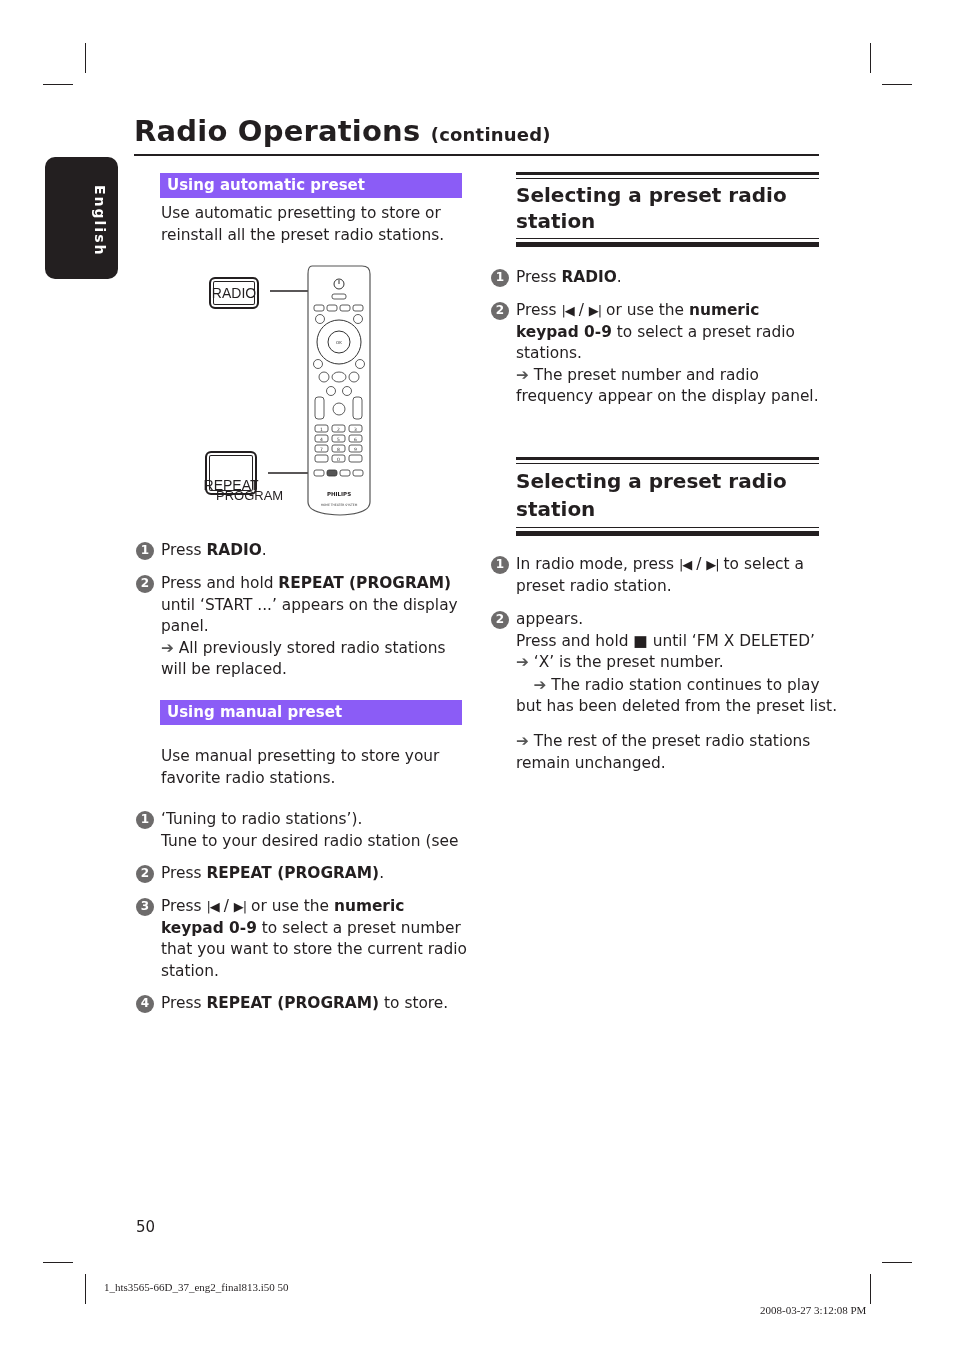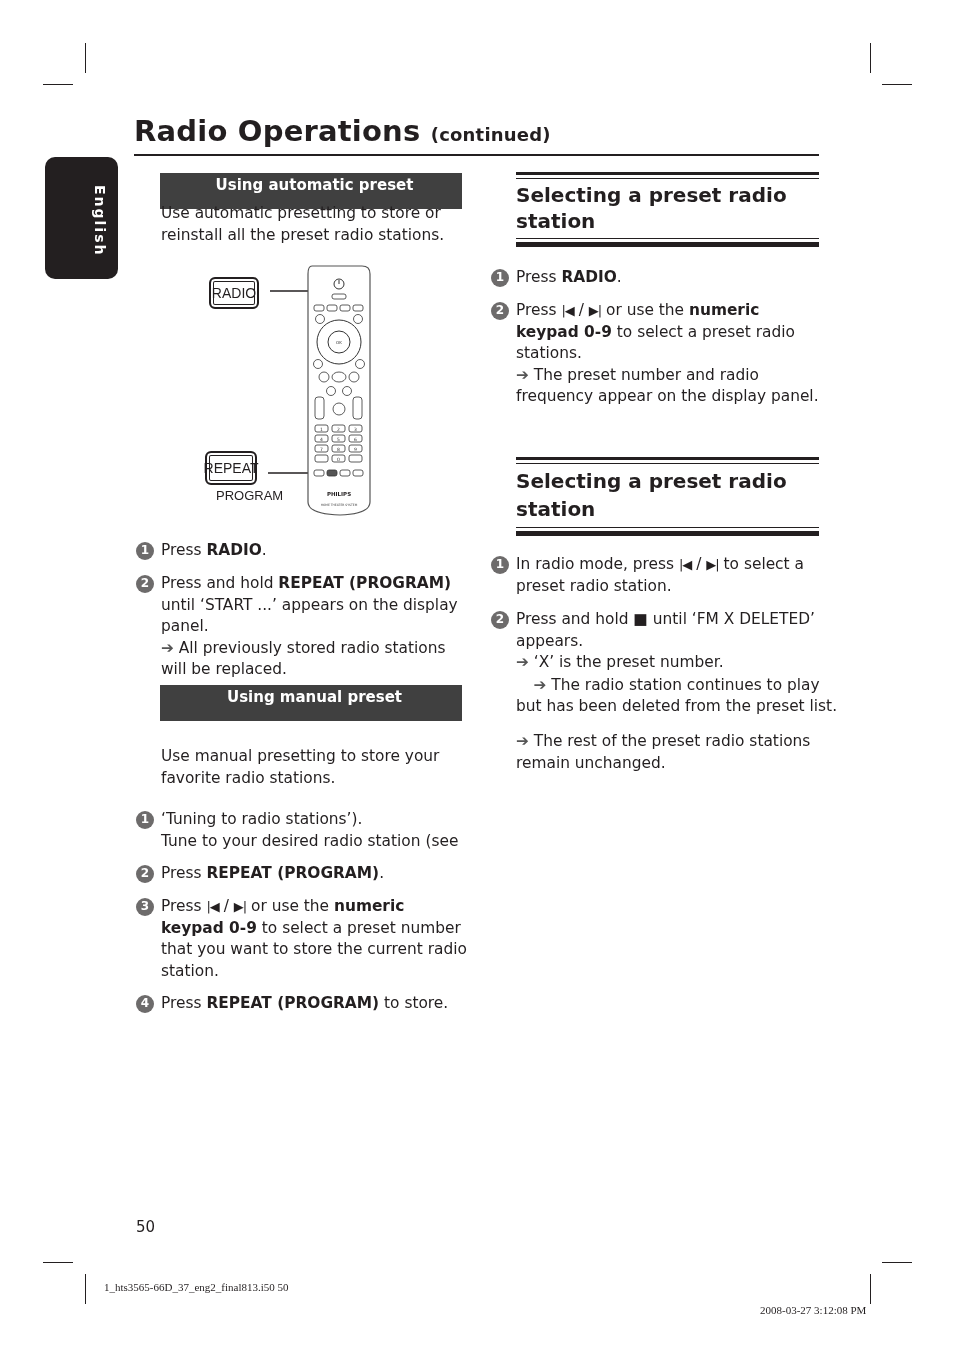--- a/index.html
+++ b/index.html
@@ -27,24 +27,23 @@
       position: absolute; left: 134px; top: 114px;
       font-size: 29px; font-weight: bold; letter-spacing: 0.2px; color: #231f20;
     }
     .page-title .cont { font-size: 18px; font-weight: bold; }
     .title-rule {
       position: absolute; left: 134px; top: 154px; width: 685px; height: 2px; background: #231f20;
     }
 
     
     .section-bar {
-      position: absolute; left: 160px; width: 302px; height: 36px;
-      background: #404040; color: #fff; font-weight: bold; font-size: 15px;
+      position: absolute; left: 160px; width: 302px; height: 25px;
+      background: #8b5cf6; color: #fff; font-weight: bold; font-size: 15px;
       padding: 3px 0 0 7px;
-      text-align: center;
     }
 
     .para { position: absolute; font-size: 15.4px; line-height: 21.8px; color: #231f20; }
 
     .step { position: absolute; font-size: 15.4px; line-height: 21.6px; color: #231f20; }
     .step .badge {
       position: absolute; left: -25px; top: 2px; width: 18px; height: 18px; border-radius: 50%;
       background: #6d6b6b; color: #fff; font-size: 12px; font-weight: bold;
       display: flex; align-items: center; justify-content: center;
     }
@@ -100,21 +99,21 @@
 <div class="section-bar" style="top:173px;">Using automatic preset</div>
 <div class="para" style="left:161px;top:203px;">
   <div>Use automatic presetting to store or</div>
   <div>reinstall all the preset radio stations.</div>
 </div>
 
 <div class="remote-wrap">
   <div class="callout-btn" style="left:9px;top:15px;width:50px;height:32px;">
     <span>RADIO</span>
   </div>
-  <div class="callout-btn" style="left:5px;top:189px;width:52px;height:34px;">
+  <div class="callout-btn" style="left:5px;top:189px;width:52px;height:44px;align-items:flex-end;">
     <span>REPEAT</span>
   </div>
   <div class="prog-label" style="left:16px;top:226px;">PROGRAM</div>
 
   <svg width="180" height="258" viewBox="0 0 180 258" style="position:absolute;left:0;top:0;">
 
     <line x1="70" y1="29" x2="132" y2="29" stroke="#231f20" stroke-width="1.5"></line>
     <line x1="132" y1="29" x2="132" y2="40" stroke="#231f20" stroke-width="1.5"></line>
     <line x1="68" y1="211" x2="120" y2="211" stroke="#231f20" stroke-width="1.5"></line>
 
@@ -187,21 +186,21 @@
 </div>
 <div class="step" style="left:161px;top:573px;">
   <span class="badge">2</span>
   <div><span>Press and hold </span><b>REPEAT (PROGRAM)</b></div>
   <div>until ‘START ...’ appears on the display</div>
   <div>panel.</div>
   <div><span class="arrow">➔</span> <span>All previously stored radio stations</span></div>
   <div>will be replaced.</div>
 </div>
 
-<div class="section-bar" style="top:685px;">Using manual preset</div>
+<div class="section-bar" style="top:700px;">Using manual preset</div>
 <div class="para" style="left:161px;top:746px;">
   <div>Use manual presetting to store your</div>
   <div>favorite radio stations.</div>
 </div>
 
 <div class="step" style="left:161px;top:809px;">
   <span class="badge">1</span>
   <div>‘Tuning to radio stations’).</div>
   <div>Tune to your desired radio station (see</div>
 </div>
@@ -256,22 +255,22 @@
     <div class="bot2"></div>
 </div>
 
 <div class="step" style="left:516px;top:554px;">
   <span class="badge">1</span>
   <div><span>In radio mode, press </span> <span class="glyph">|◀</span> / <span class="glyph">▶|</span><span> to select a</span></div>
   <div>preset radio station.</div>
 </div>
 <div class="step" style="left:516px;top:609px;">
   <span class="badge">2</span>
+  <div>appears.</div>
   <div><span>Press and hold </span> <span>■</span> <span> until ‘FM X DELETED’</span></div>
-  <div>appears.</div>
   <div><span class="arrow">➔</span> <span>‘X’ is the preset number.</span></div>
   <div style="margin-top:1px;text-align:center;"><span class="arrow">➔</span> <span>The radio station continues to play</span></div>
   <div>but has been deleted from the preset list.</div>
   <div style="margin-top:13px;"><span class="arrow">➔</span> <span>The rest of the preset radio stations</span></div>
   <div>remain unchanged.</div>
 </div>
 
 <div class="page-num">50</div>
 <div class="foot" style="left:104px;">1_hts3565-66D_37_eng2_final813.i50   50</div>
 <div class="foot" style="left:760px;margin-top:23px;">2008-03-27   3:12:08 PM</div>

